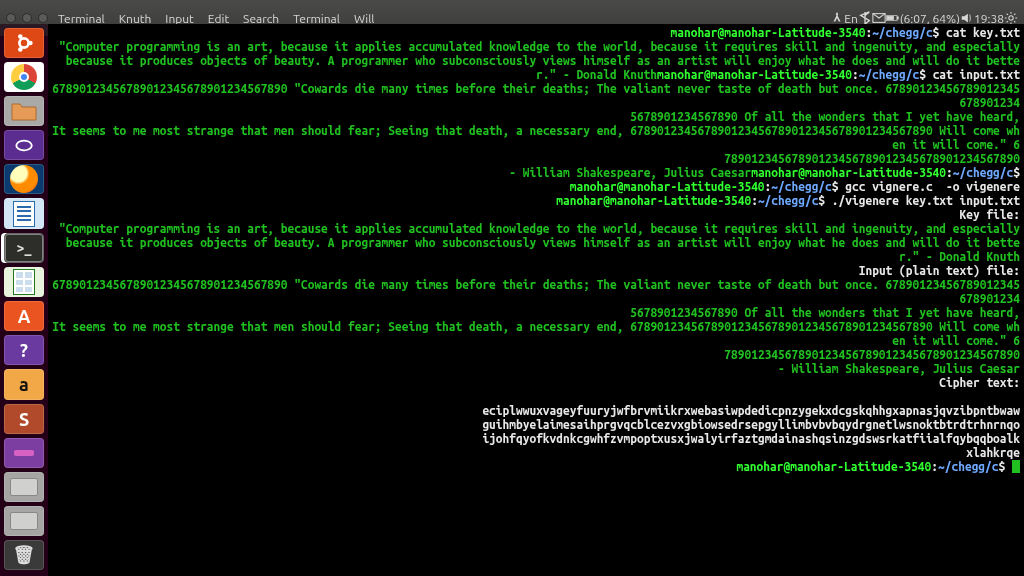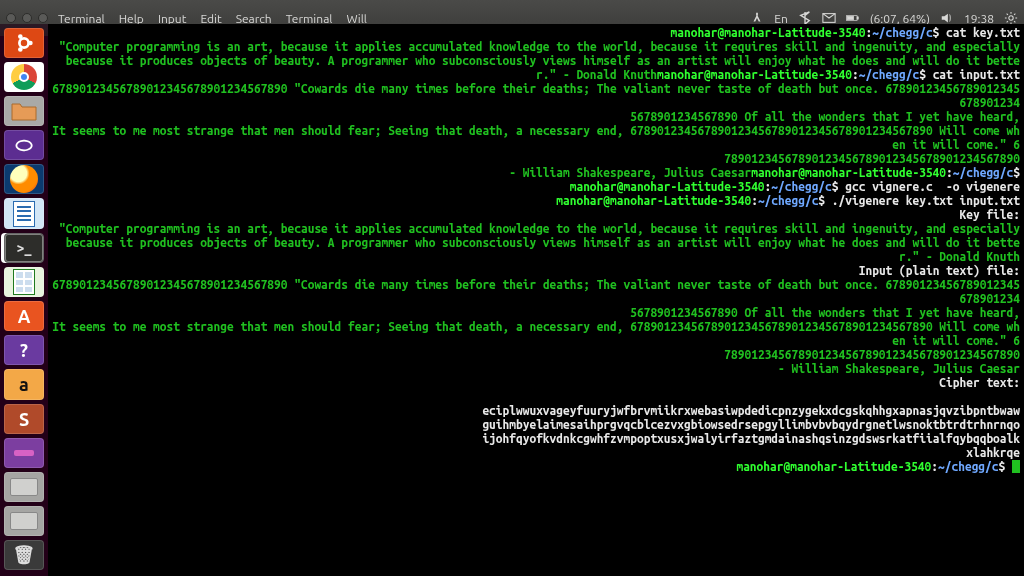--- a/index.html
+++ b/index.html
@@ -2,21 +2,21 @@
 <html><head>
 <meta charset="utf-8">
 <style>
 * { margin:0; padding:0; box-sizing:border-box; }
 html,body { width:1024px; height:576px; overflow:hidden; font-family:"Ubuntu","DejaVu Sans",sans-serif; font-size:11px; background:#2c001e; }
 .topbar { position:absolute; top:0; left:0; right:0; height:36px; background:linear-gradient(#4a4a48,#3a3a38); color:#d8d8d6; display:flex; align-items:center; padding:0 6px; font-size:12px; }
 .topbar .window-btns { display:flex; gap:6px; margin-right:10px; }
 .wbtn { width:10px; height:10px; border-radius:50%; background:#5a5a58; border:1px solid #2c2c2a; }
 .topbar .menus { display:flex; gap:14px; }
 .topbar .menus span { cursor:default; }
-.topbar .tray { margin-left:auto; display:flex; align-items:center; gap:10px; font-size:11px; }
+.topbar .tray { margin-left:auto; display:flex; align-items:center; font-size:11px; }
 .tray svg { width:14px; height:14px; display:block; }
 .tray .txt { font-size:12px; }
 .launcher { position:absolute; top:24px; left:0; bottom:0; width:48px; background:rgba(30,0,20,0.6); display:flex; flex-direction:column; align-items:center; padding-top:4px; gap:4px; }
 .licon { width:40px; height:40px; border-radius:4px; display:flex; align-items:center; justify-content:center; font-weight:bold; font-size:18px; box-shadow:inset 0 0 0 1px rgba(255,255,255,0.15); }
 .licon.active { box-shadow:inset 0 0 0 1px rgba(255,255,255,0.4), -3px 0 0 #fff; }
 .licon.ubuntu { background:#dd4814; color:#fff; }
 .licon.chrome { background:#fff; }
 .licon.files { background:#a9a9a7; }
 .licon.purple { background:#5c2d91; color:#fff; }
 .licon.firefox { background:#0b3a6f; }
@@ -52,21 +52,21 @@
 <body>
 
 <div class="topbar">
   <div class="window-btns">
     <div class="wbtn"></div>
     <div class="wbtn"></div>
     <div class="wbtn"></div>
   </div>
   <div class="menus">
     <span>Terminal</span>
-    <span>Help</span>
+    <span>Knuth</span>
     <span>Input</span>
     <span>Edit</span>
     <span>Search</span>
     <span>Terminal</span>
     <span>Will</span>
   </div>
   <div class="tray">
     <span>
         <svg viewBox="0 0 16 16" fill="#d8d8d6">
           <path d="M4 12l4-8 4 8H10l-2-4-2 4H4z"></path>

